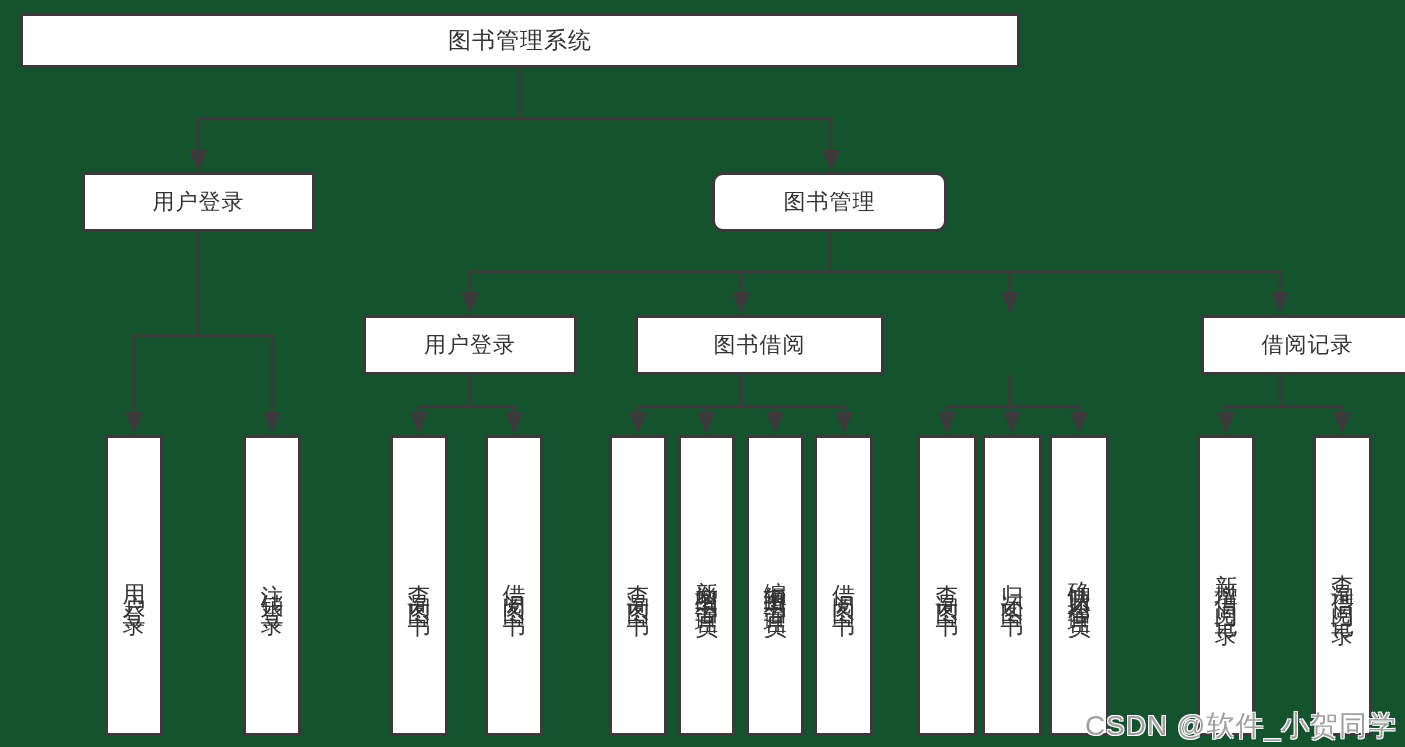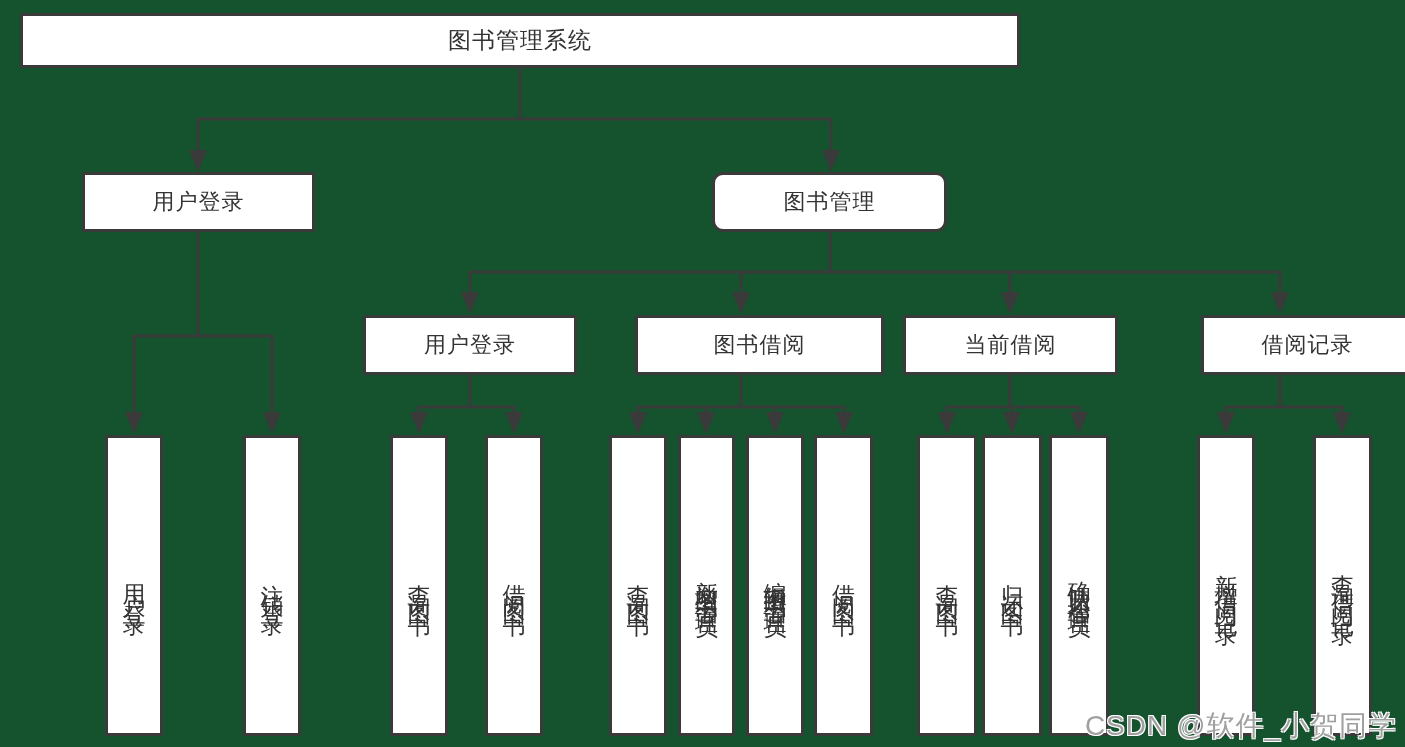--- a/index.html
+++ b/index.html
@@ -126,23 +126,20 @@
   <div class="node hnode" style="left:712px; top:172px; width:235px; height:60px;border-radius:11px;">
     <span>图书管理</span>
   </div>
 
   <div class="node hnode" style="left:363px; top:315px; width:214px; height:60px;">
     <span>用户登录</span>
   </div>
   <div class="node hnode" style="left:635px; top:315px; width:249px; height:60px;">
     <span>图书借阅</span>
   </div>
-  <div class="node hnode" style="left:903px; top:315px; width:215px; height:60px;">
-    <span>当前借阅</span>
-  </div>
   <div class="node hnode" style="left:1201px; top:315px; width:213px; height:60px;font-family:Liberation Mono, monospace;">
     <span>借阅记录</span>
   </div>
 
   <div class="node vnode" style="left:105px; width:58px;">
     <span class="vtext">用户登录</span>
   </div>
   <div class="node vnode" style="left:243px; width:58px;">
     <span class="vtext">注销登录</span>
   </div>

